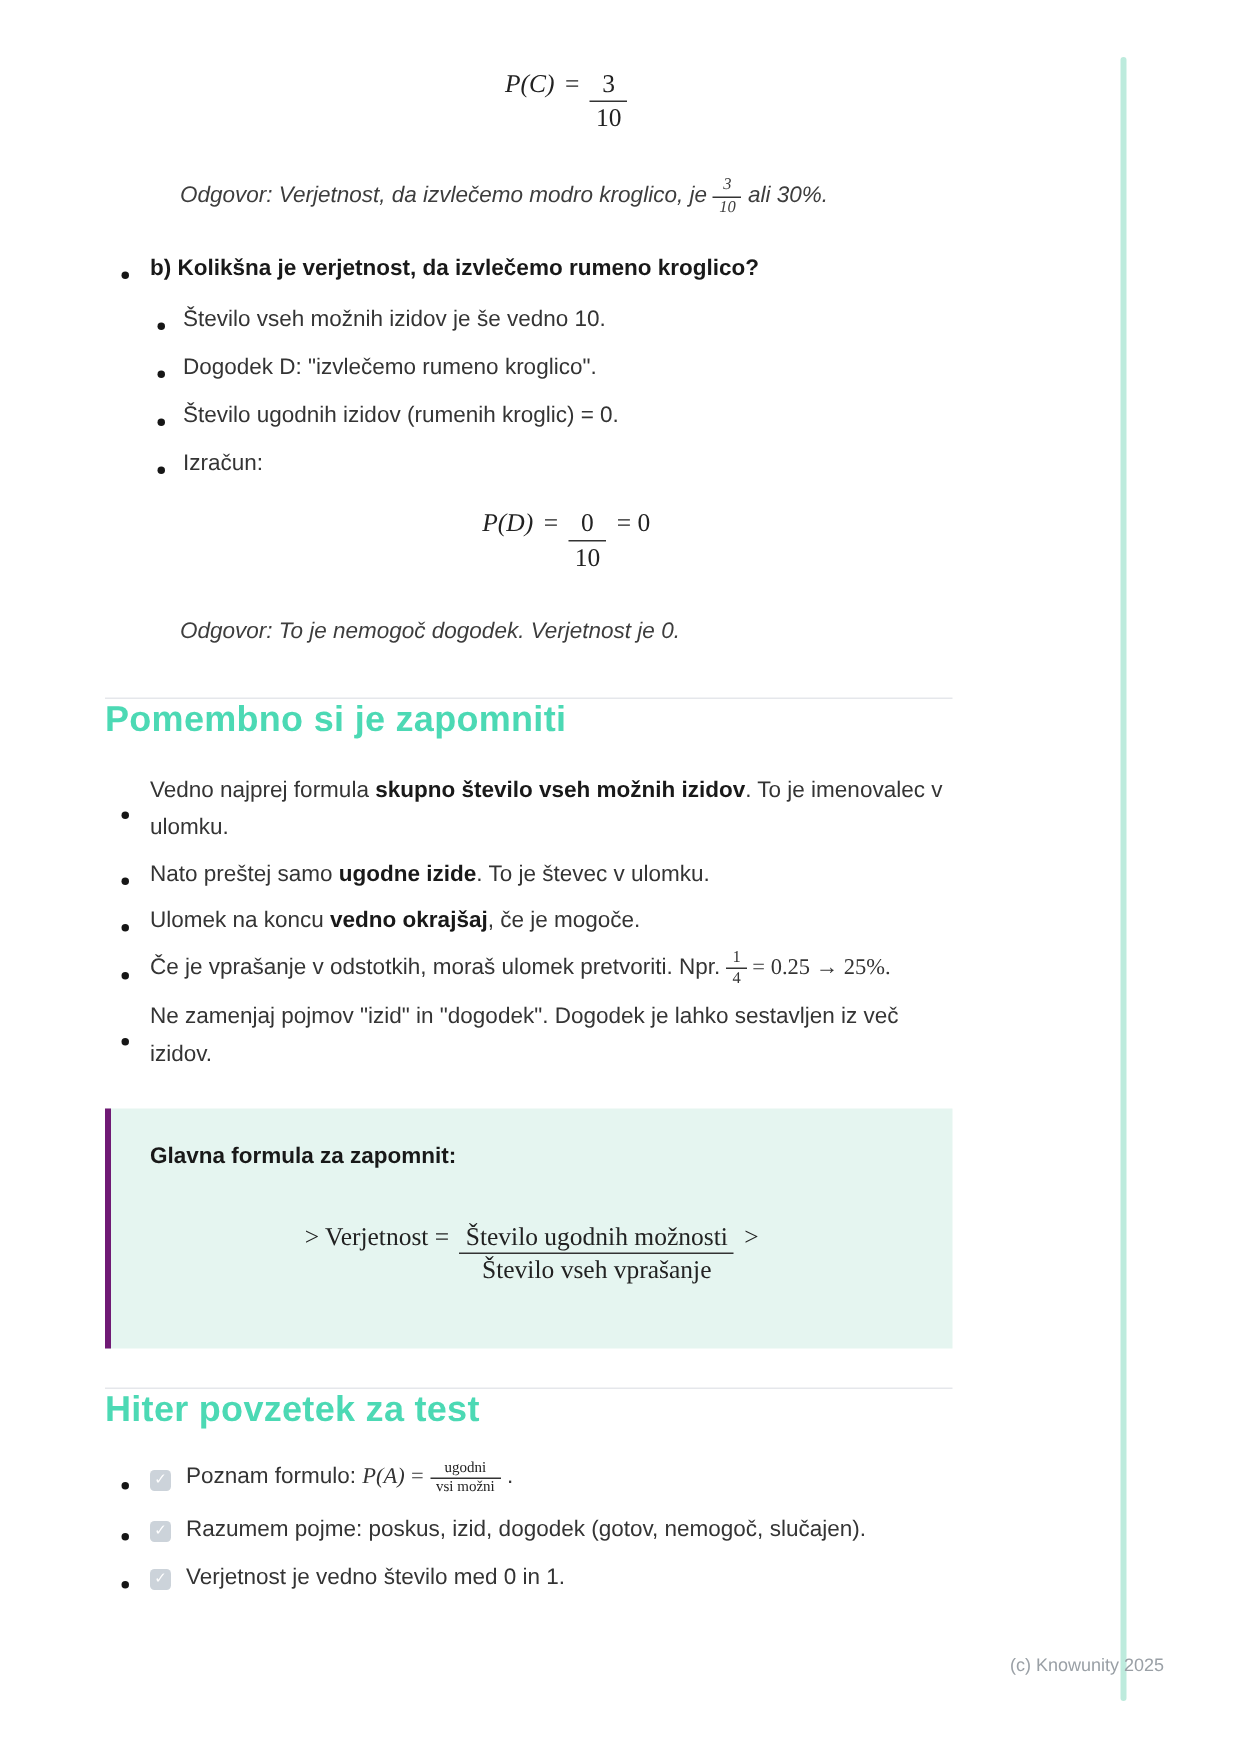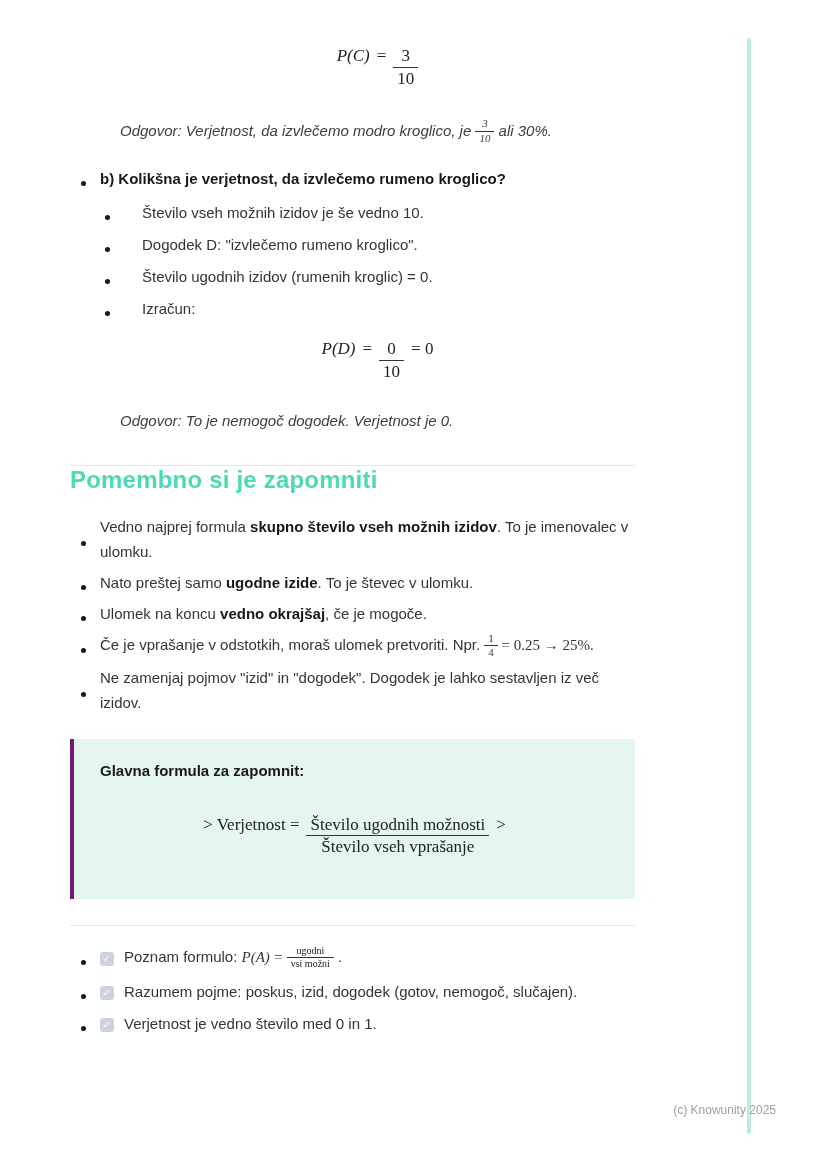--- a/index.html
+++ b/index.html
@@ -43,21 +43,21 @@
   .li { display:flex; align-items:center; margin-top:0; }
   .dot { flex:none; width:5px; height:5px; border-radius:50%; background:#161616; margin:9px 14px 0 11px; }
   .sub .dot { margin-left:35px; margin-right:12px; }
   .txt { line-height:25px; }
 
   .q-row { margin-top:24px; }
   .q-row .bold-q { font-weight:700; color:#191919; line-height:21px; }
 
   .sub-list { margin-top:14px; }
   .sub-list .li { margin-bottom:12px; }
-  .sub-list .txt { line-height:20px;margin-left:20px; }
+  .sub-list .txt { line-height:20px; }
 
   .formula-d { margin-top:20px; }
   .divider { margin-top:34px; border-top:1px solid #e5e7eb; height:0; }
 
   h2.section-heading {
     font-size:24px; line-height:28px; font-weight:700;
     color:#4cd9b4; letter-spacing:0.2px;
   }
 
   .bullet-list { margin-top:20px; }
@@ -179,20 +179,21 @@
         <span class="frac">
             <span class="num">Število ugodnih možnosti</span>
             <span class="den">Število vseh vprašanje</span>
           </span>
         <span>&gt;</span>
       </div>
     </div>
 
     <div class="divider" style="margin-top:26px;"></div>
 
+    <h2 class="section-heading">Hiter povzetek za test</h2>
 
     <div class="check-list">
       <div class="li">
         <span class="dot"></span>
         <span class="cb">✓</span>
         <span class="txt"><span>Poznam formulo: </span><span class="mvar">P(A)</span> <span class="serif">=</span> <span class="frac mini-frac"><span class="num">ugodni</span><span class="den">vsi možni</span></span><span> .</span></span>
       </div>
       <div class="li">
         <span class="dot"></span>
         <span class="cb">✓</span>

